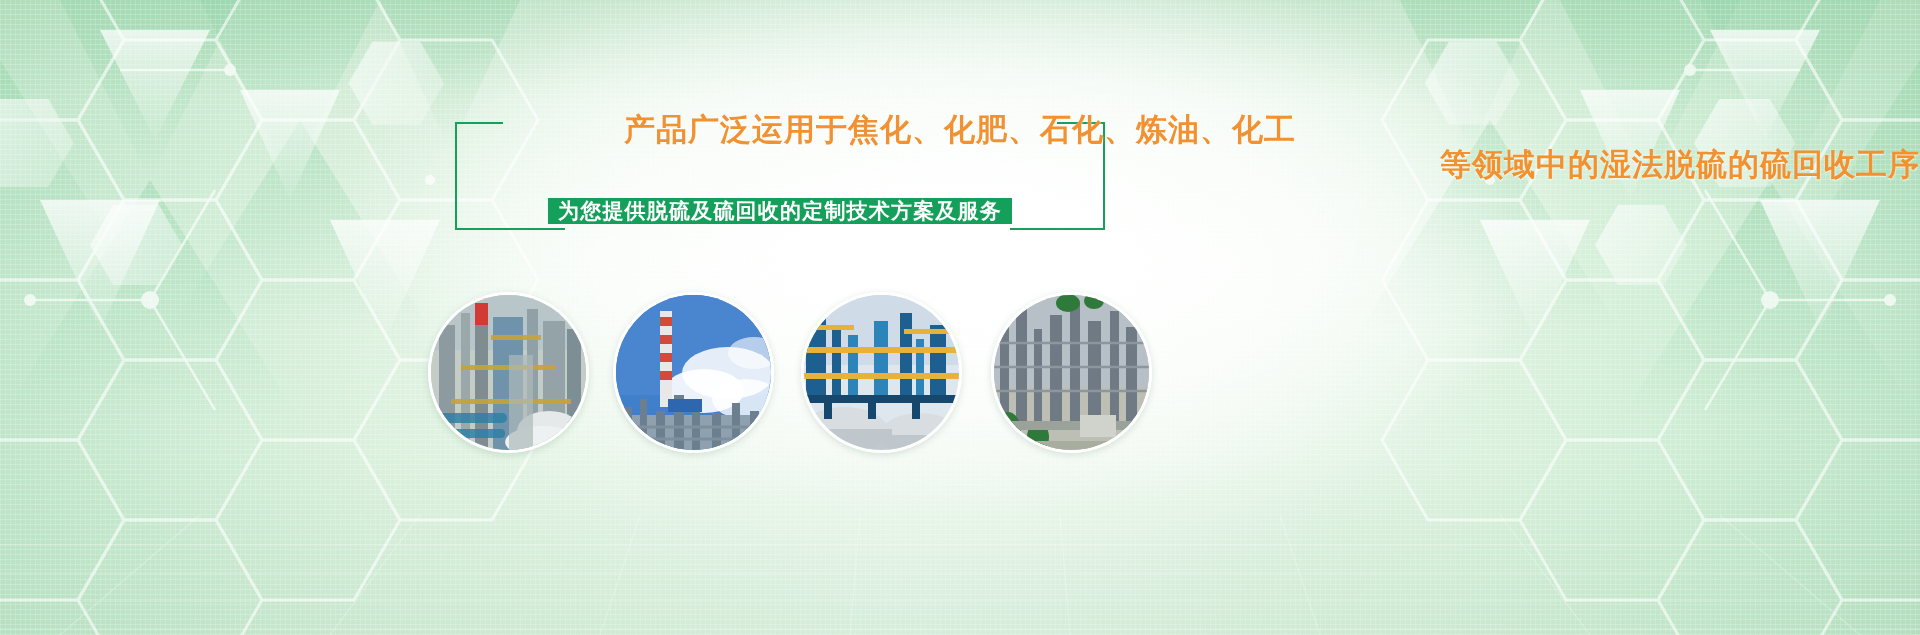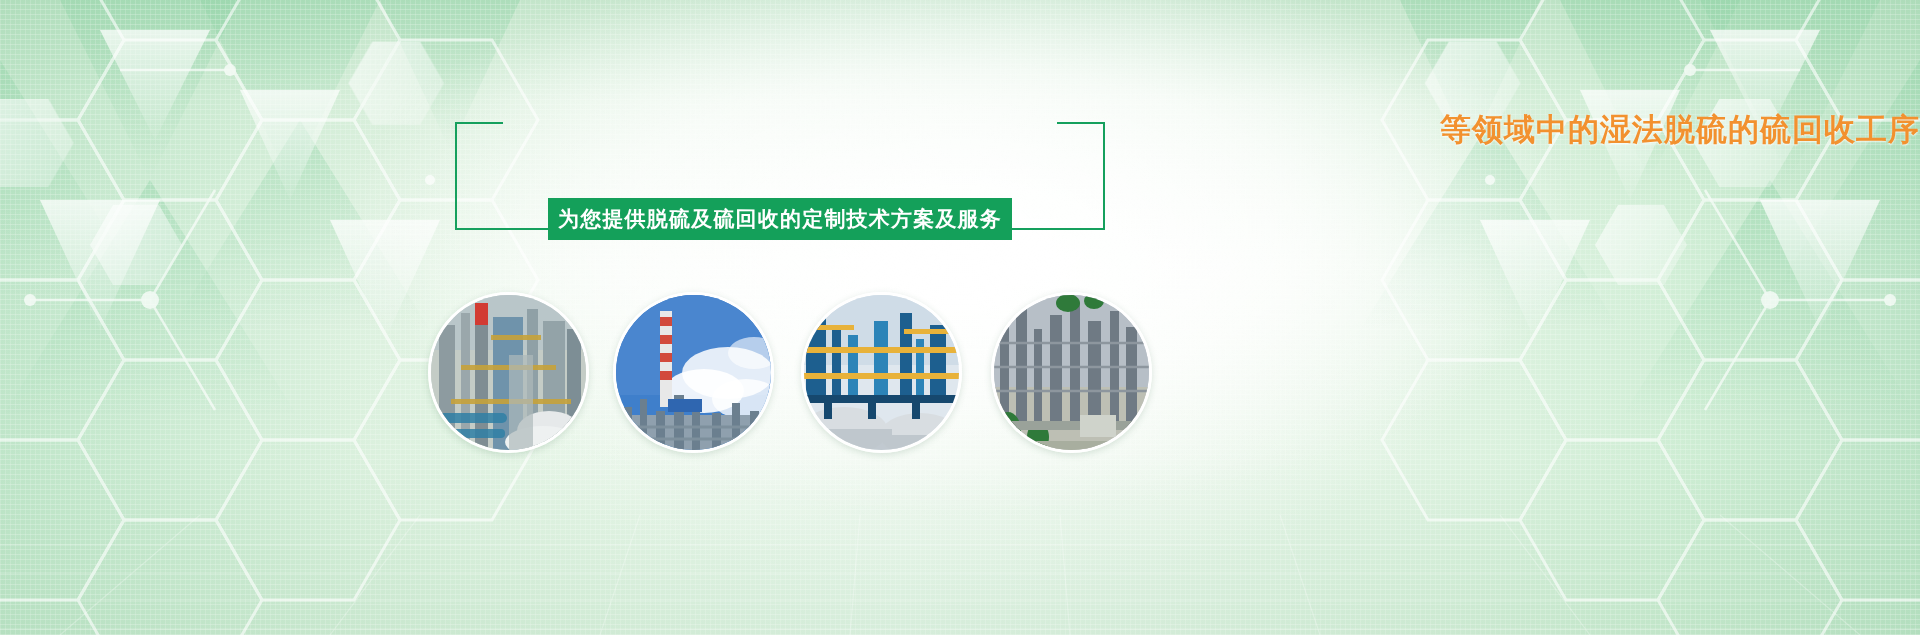--- a/index.html
+++ b/index.html
@@ -125,21 +125,21 @@
     text-shadow: 0 1px 2px rgba(255,255,255,0.85);
     white-space: nowrap;
   }
   .headline .l2 { display: block; text-align: right; }
 
   .green-banner {
     position: absolute;
     left: 548px;
     top: 198px;
     width: 464px;
-    height: 42px;
+    height: 26px;
     background: #14a05a;
     color: #ffffff;
     font-size: 21px;
     font-weight: bold;
     letter-spacing: 1.2px;
     display: flex;
     align-items: center;
     justify-content: center;
     white-space: nowrap;
   }
@@ -317,20 +317,21 @@
     <div class="frame">
       <span class="f-top-l"></span>
       <span class="f-top-r"></span>
       <span class="f-left"></span>
       <span class="f-right"></span>
       <span class="f-bot-l"></span>
       <span class="f-bot-r"></span>
     </div>
 
     <div class="headline">
+      <span class="l1">产品广泛运用于焦化、化肥、石化、炼油、化工</span>
       <span class="l2">等领域中的湿法脱硫的硫回收工序</span>
     </div>
 
     <div class="green-banner">
       <span>为您提供脱硫及硫回收的定制技术方案及服务</span>
     </div>
   </div>
 
   <div class="photos">
 

